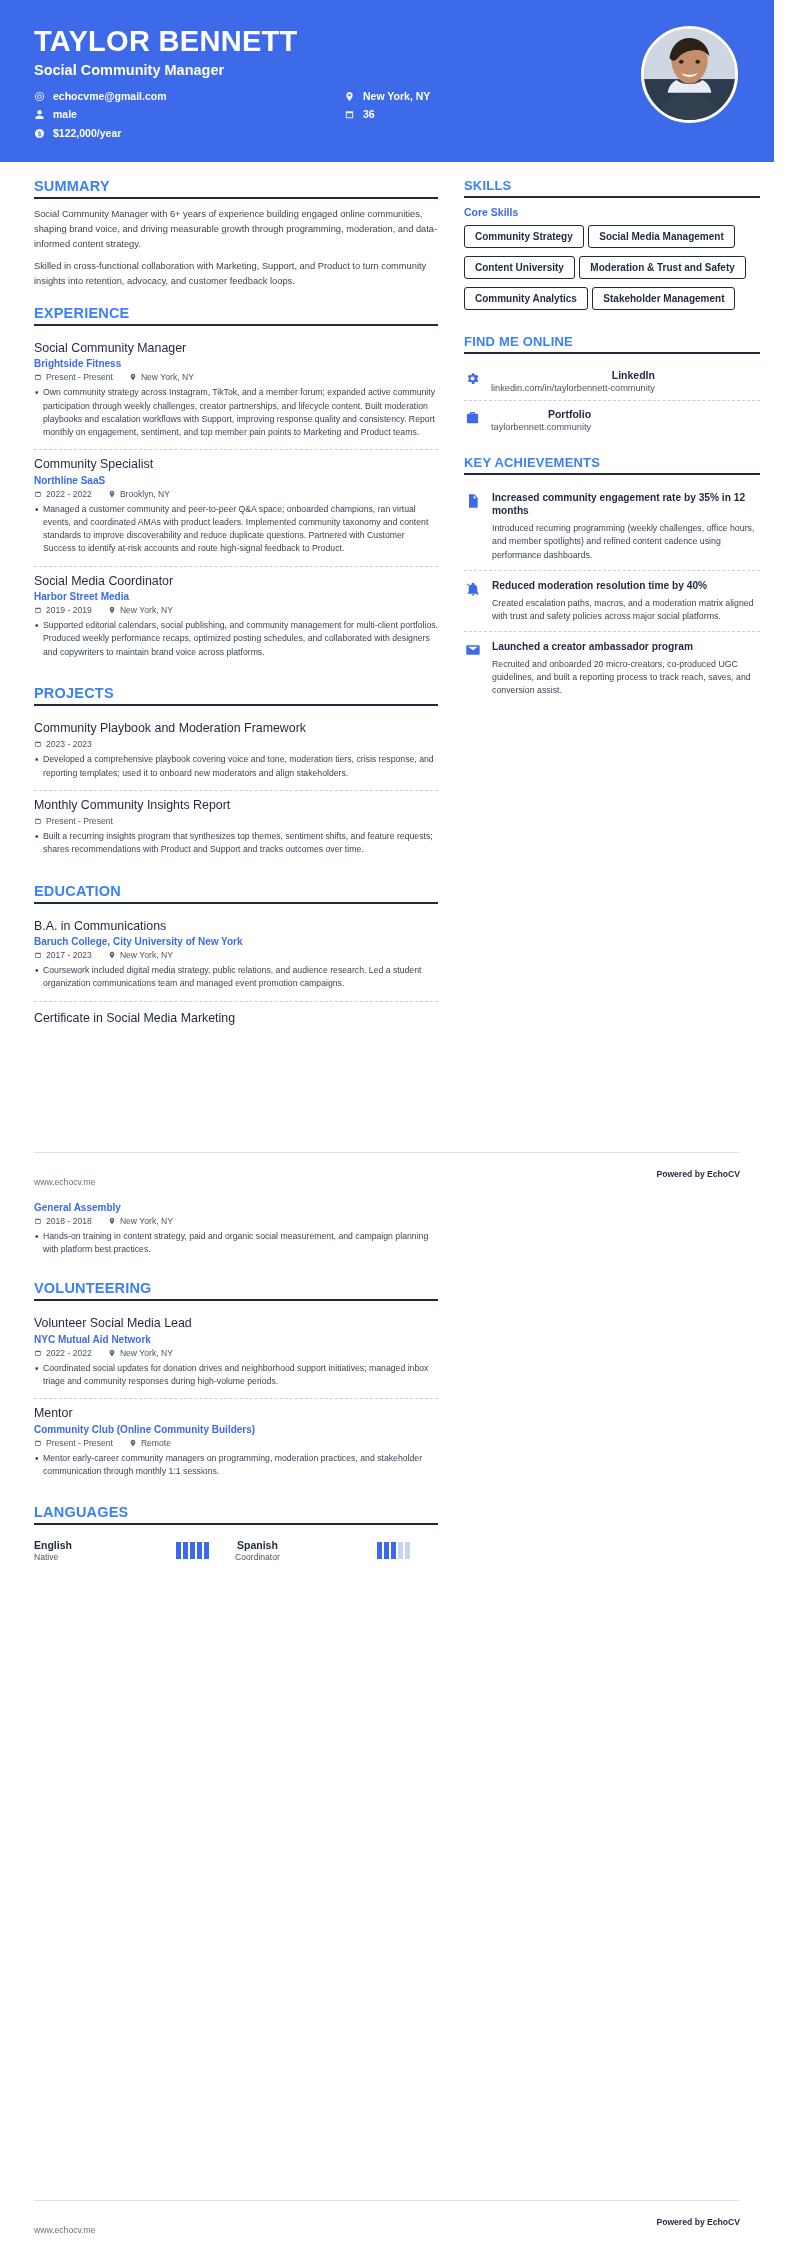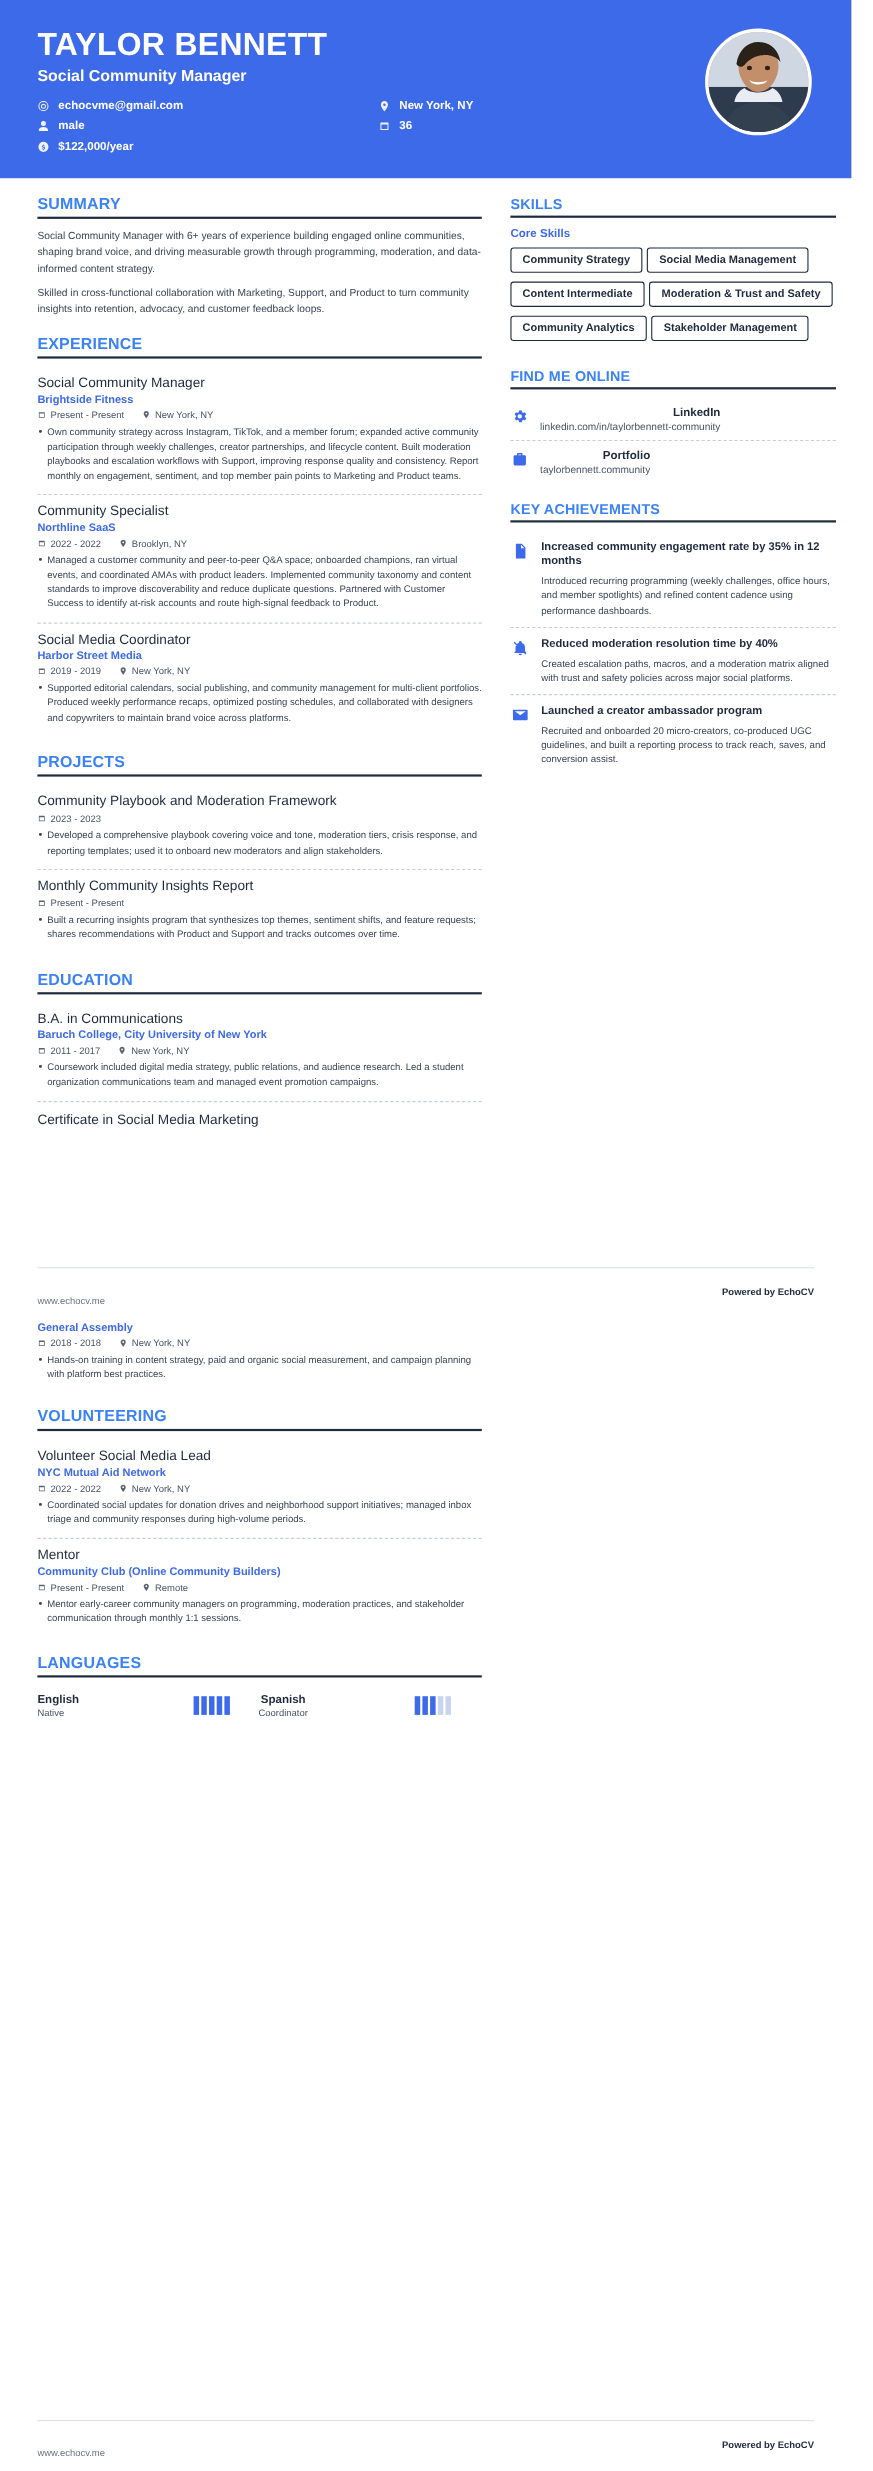--- a/index.html
+++ b/index.html
@@ -420,21 +420,21 @@
         <div class="sec-title">EDUCATION</div>
 
         <div class="entry">
           <div class="entry-title">B.A. in Communications</div>
           <div class="entry-org">Baruch College, City University of New York</div>
           <div class="entry-meta">
             <span class="meta-item">
               <svg viewBox="0 0 24 24">
                   <path d="M5 5h14a1 1 0 011 1v13a1 1 0 01-1 1H5a1 1 0 01-1-1V6a1 1 0 011-1zm1 4v9h12V9H6z"></path>
                 </svg>
-              <span>2011 - 2017</span>
+              <span>2017 - 2023</span>
             </span>
             <span class="meta-item">
               <svg viewBox="0 0 24 24">
                   <path d="M12 2C8.1 2 5 5.1 5 9c0 5.2 7 13 7 13s7-7.8 7-13c0-3.9-3.1-7-7-7zm0 9.5A2.5 2.5 0 1112 6.5a2.5 2.5 0 010 5z"></path>
                 </svg>
               <span>New York, NY</span>
             </span>
           </div>
           <ul class="bullets">
             <li>Coursework included digital media strategy, public relations, and audience research. Led a student organization communications team and managed event promotion campaigns.</li>
@@ -449,21 +449,21 @@
     </div>
 
     <div class="col-right">
 
       <div class="sec">
         <div class="sec-title small">SKILLS</div>
         <div class="skill-group-label">Core Skills</div>
         <div class="chip-row">
           <div class="skill-chip">Community Strategy</div>
           <div class="skill-chip">Social Media Management</div>
-          <div class="skill-chip">Content Intermediate</div>
+          <div class="skill-chip">Content University</div>
           <div class="skill-chip">Moderation &amp; Trust and Safety</div>
           <div class="skill-chip">Community Analytics</div>
           <div class="skill-chip">Stakeholder Management</div>
         </div>
       </div>
 
       <div class="sec">
         <div class="sec-title small">FIND ME ONLINE</div>
 
         <div class="link-row">

